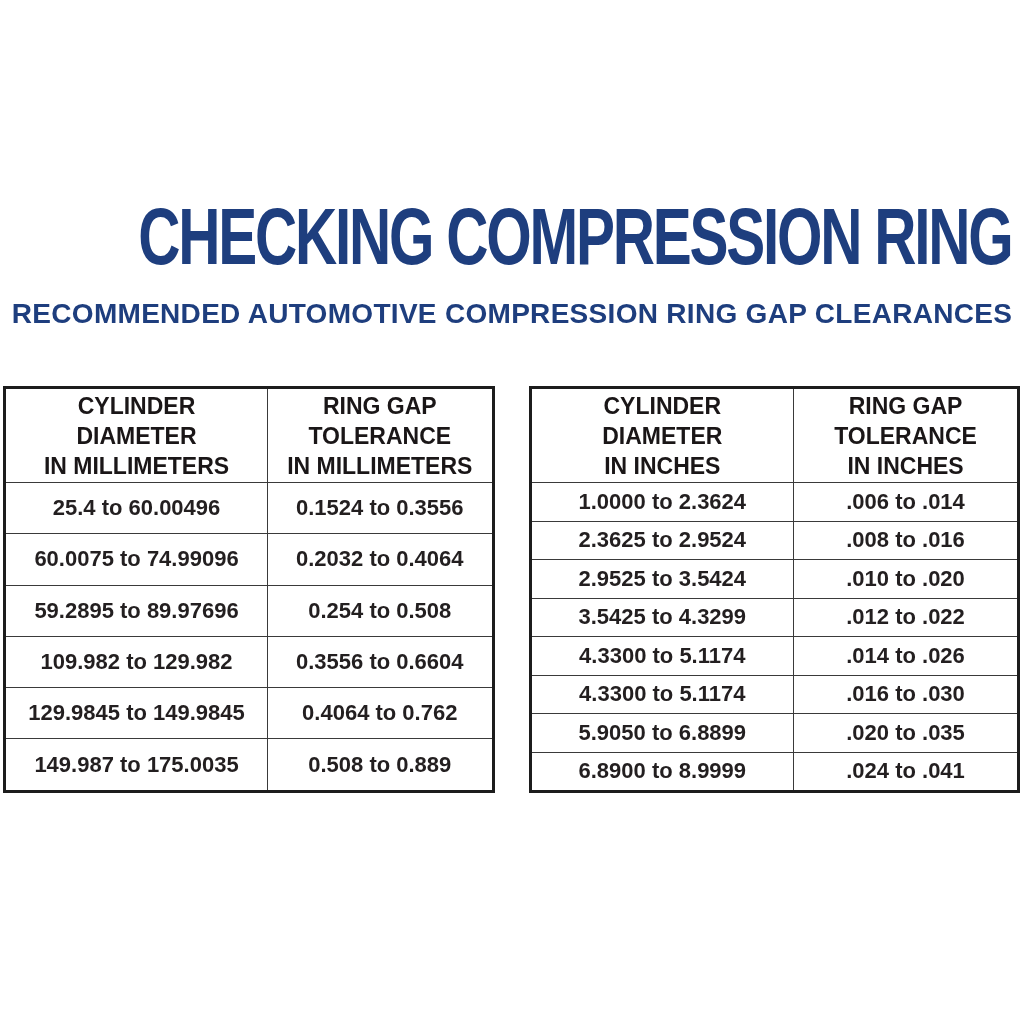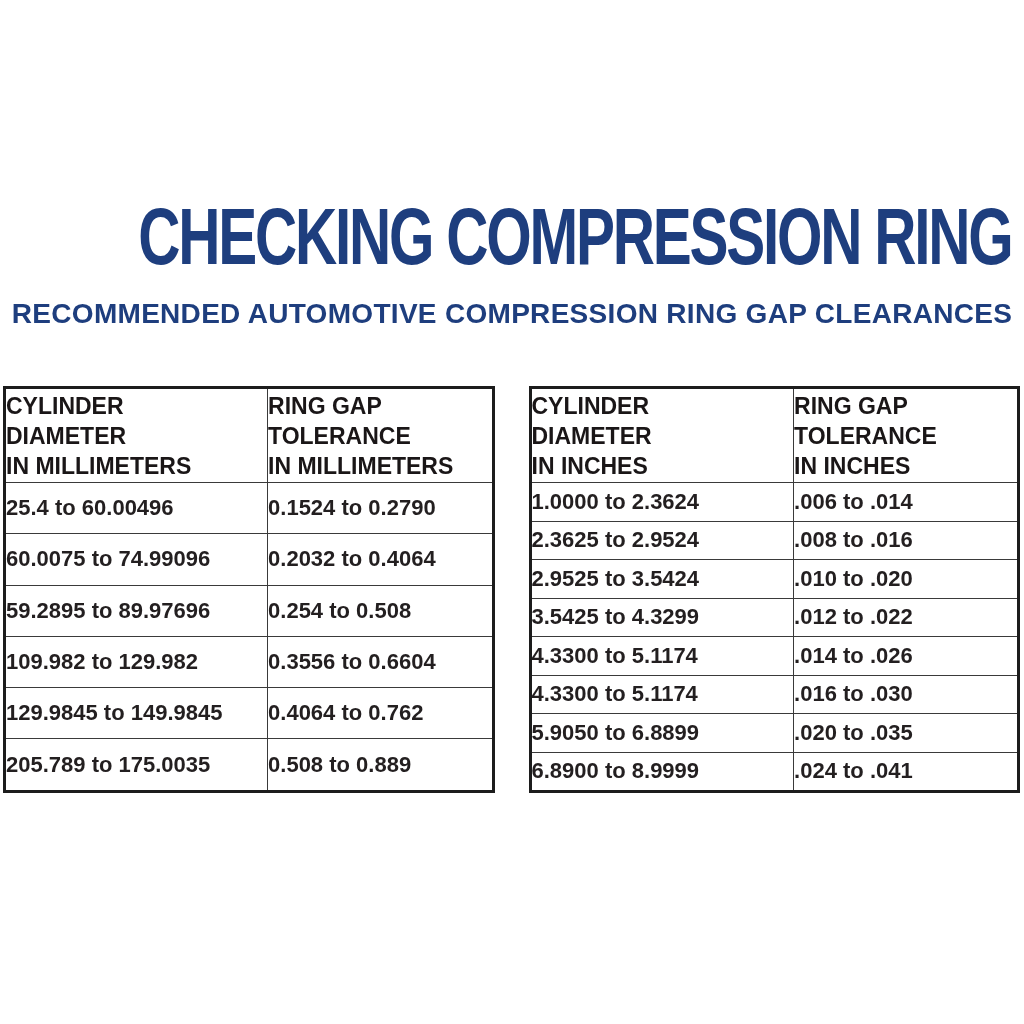--- a/index.html
+++ b/index.html
@@ -52,21 +52,21 @@
   table.gap-table {
     flex: 1 1 0;
     border-collapse: collapse;
     table-layout: fixed;
     background: #ffffff;
     border: 3px solid #1c1c1c;
   }
   table.gap-table th, table.gap-table td {
     border: 1.5px solid #3a3a3a;
     padding: 0;
-    text-align: left;
+    text-align: center;
     vertical-align: middle;
   }
   table.gap-table th {
     height: 93px;
     font-size: 23px;
     line-height: 30px;
     font-weight: bold;
     color: #1a1617;
   }
   table.gap-table td {
@@ -97,40 +97,40 @@
           <th>
             <div>RING GAP</div>
             <div>TOLERANCE</div>
             <div>IN MILLIMETERS</div>
           </th>
         </tr>
       </thead>
       <tbody>
         <tr>
           <td>25.4 to 60.00496</td>
-          <td>0.1524 to 0.2790</td>
+          <td>0.1524 to 0.3556</td>
         </tr>
         <tr>
           <td>60.0075 to 74.99096</td>
           <td>0.2032 to 0.4064</td>
         </tr>
         <tr>
           <td>59.2895 to 89.97696</td>
           <td>0.254 to 0.508</td>
         </tr>
         <tr>
           <td>109.982 to 129.982</td>
           <td>0.3556 to 0.6604</td>
         </tr>
         <tr>
           <td>129.9845 to 149.9845</td>
           <td>0.4064 to 0.762</td>
         </tr>
         <tr>
-          <td>205.789 to 175.0035</td>
+          <td>149.987 to 175.0035</td>
           <td>0.508 to 0.889</td>
         </tr>
       </tbody>
     </table>
 
     <table class="gap-table">
       <thead>
         <tr>
           <th>
             <div>CYLINDER</div>

